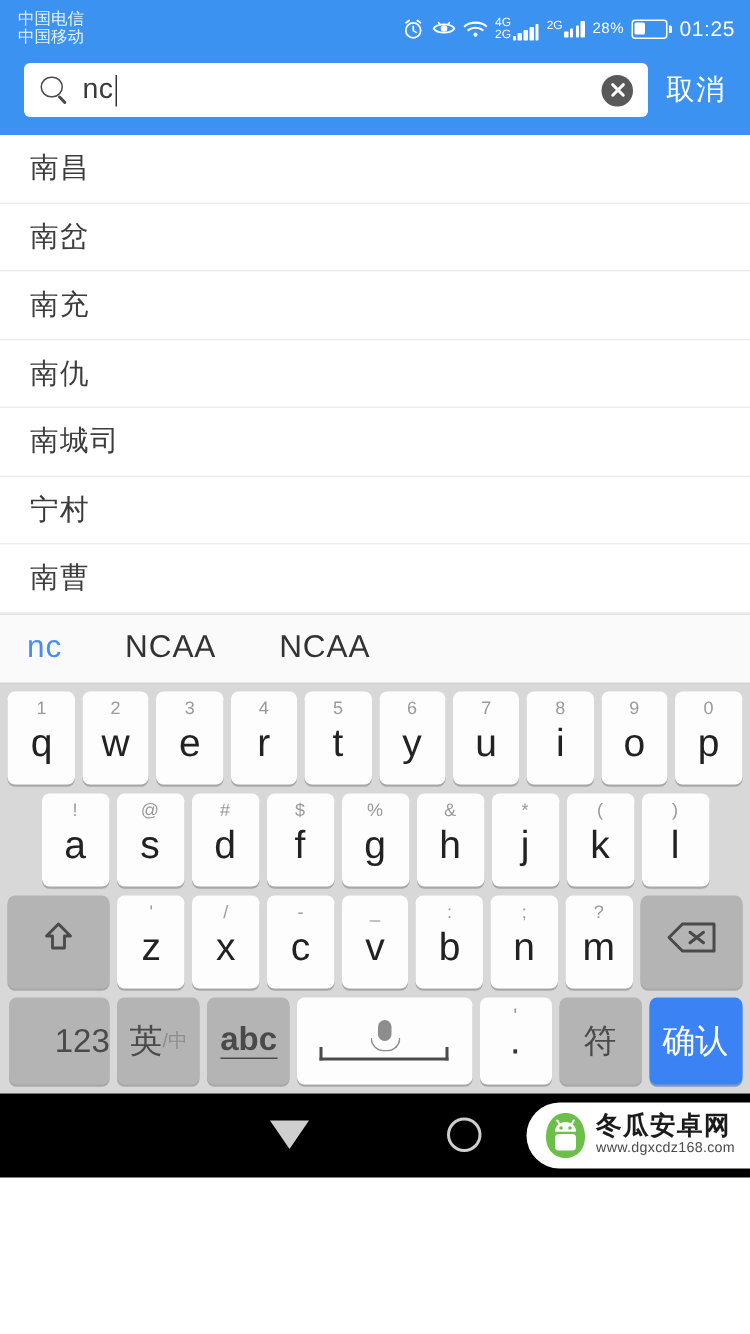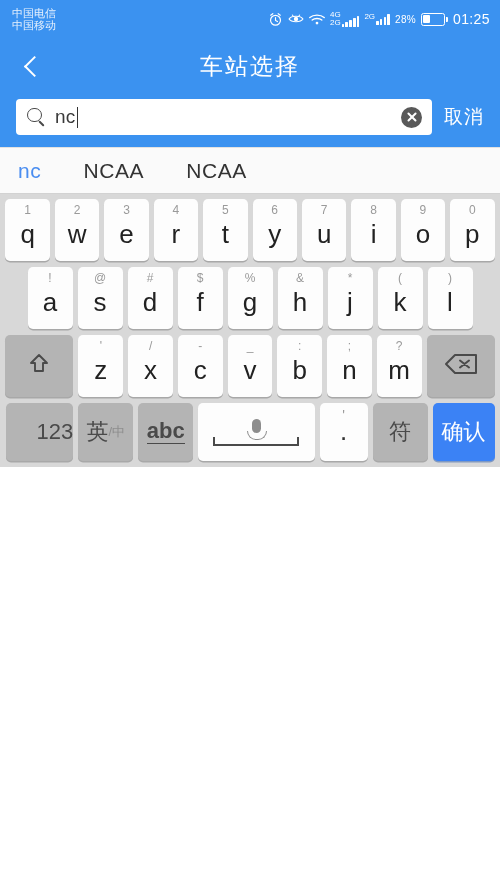--- a/index.html
+++ b/index.html
@@ -224,39 +224,42 @@
         </span>
       </span>
       <span class="battery-pct">28%</span>
       <span class="battery">
           <i></i>
         </span>
       <span class="clock">01:25</span>
     </div>
   </div>
 
-  <div class="appbar">
-    <div class="back-btn">
-      <span class="chev"></span>
-    </div>
-    <div class="appbar-title">车站选择</div>
-  </div>
 
   <div class="searchrow">
     <div class="searchbox">
       <span class="search-icon"></span>
       <div class="search-input-wrap">
         <span class="search-value">nc</span>
         <span class="caret"></span>
       </div>
       <span class="clear-btn"></span>
     </div>
     <div class="cancel-btn">取消</div>
   </div>
 
+  <div class="results">
+    <div class="result-item">南昌</div>
+    <div class="result-item">南岔</div>
+    <div class="result-item">南充</div>
+    <div class="result-item">南仇</div>
+    <div class="result-item">南城司</div>
+    <div class="result-item">宁村</div>
+    <div class="result-item">南曹</div>
+  </div>
 
   <div class="candbar">
     <span class="cand active">nc</span>
     <span class="cand">NCAA</span>
     <span class="cand">NCAA</span>
   </div>
 
   <div class="keyboard">
 
     <div class="krow row1">
@@ -411,14 +414,34 @@
       <div class="key fn ksym">
           <span class="main">符</span>
         </div>
       <div class="key kenter">
           <span class="main">确认</span>
         </div>
     </div>
 
   </div>
 
+  <div class="navbar">
+    <span class="nav-back"></span>
+    <span class="nav-home"></span>
+    <div class="watermark">
+      <span class="wm-logo">
+        <svg width="28" height="32" viewBox="0 0 28 32">
+          <path d="M14 1 C22 1, 27 8, 27 17 C27 26, 21 31, 14 31 C7 31, 1 26, 1 17 C1 8, 6 1, 14 1 Z" fill="#6cc04a"></path>
+          <rect x="7" y="15" width="14" height="11" rx="2.5" fill="#ffffff"></rect>
+          <path d="M7 13.5 C7 9.5, 10 7, 14 7 C18 7, 21 9.5, 21 13.5 Z" fill="#ffffff"></path>
+          <circle cx="11" cy="11" r="1.2" fill="#6cc04a"></circle>
+          <circle cx="17" cy="11" r="1.2" fill="#6cc04a"></circle>
+          <path d="M8.5 6 L10 8.5 M19.5 6 L18 8.5" stroke="#ffffff" stroke-width="1.4" stroke-linecap="round"></path>
+        </svg>
+      </span>
+      <span class="wm-text">
+        <span class="wm-title">冬瓜安卓网</span>
+        <span class="wm-url">www.dgxcdz168.com</span>
+      </span>
+    </div>
+  </div>
 
 </div>
 
 </body></html>

